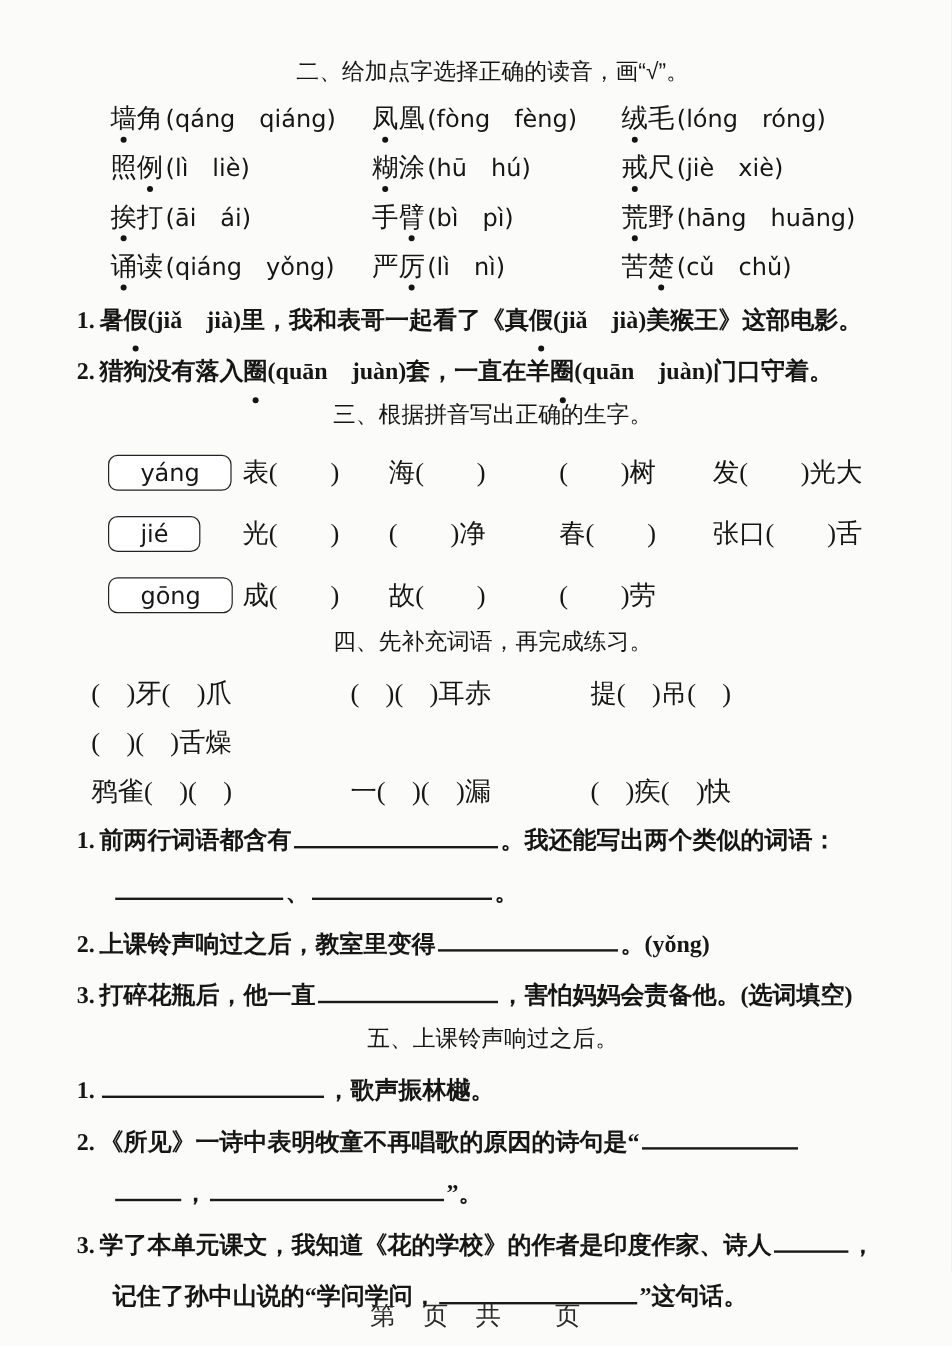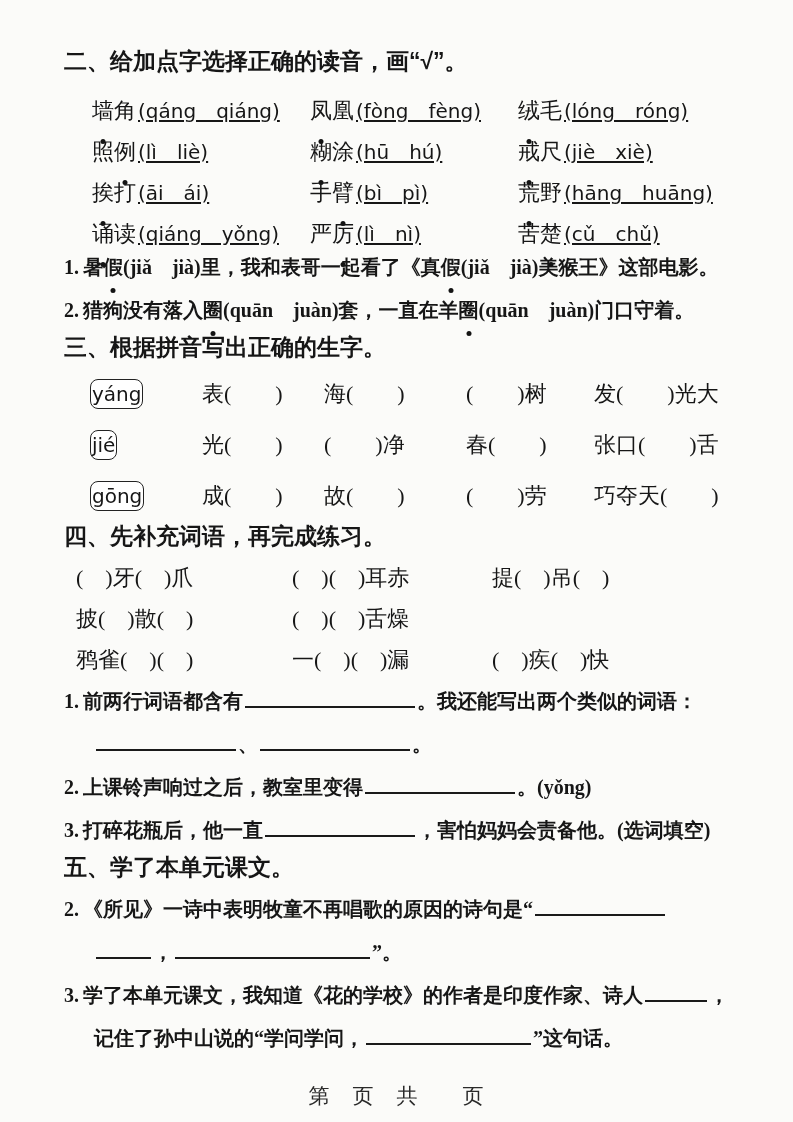--- a/index.html
+++ b/index.html
@@ -4,27 +4,28 @@
 <style>
   html,body{margin:0;padding:0;background:#e8e8e6;}
   .page{
     width:793px;height:1122px;box-sizing:border-box;
     padding:46px 36px 0 64px;
     background:#fbfbf9;position:relative;overflow:hidden;
     color:#161616;font-family:"Liberation Serif",serif;
   }
   h2.sec{
     font-family:"Liberation Sans",sans-serif;
-    font-weight:700;font-size:23px;line-height:30px;
+    font-weight:400;font-size:19px;line-height:30px;
     margin:12px 0 6px 0;
+    text-align:center;
   }
   h2.sec:first-child{margin-top:0;}
   
   .wgrid{display:grid;grid-template-columns:218px 208px 1fr;margin-left:28px;}
-  .word-item{height:41px;line-height:58px;white-space:nowrap;font-size:22px;text-decoration:underline;}
+  .word-item{height:41px;line-height:33px;white-space:nowrap;font-size:22px;}
   .char{position:relative;display:inline-block;}
   .dotchar::after{
     content:"";position:absolute;left:50%;bottom:-4px;transform:translateX(-50%);
     width:5px;height:5px;border-radius:50%;background:#141414;
   }
   .py{font-family:"DejaVu Sans",sans-serif;font-size:20px;margin-left:2px;}
   
   .tline{font-size:20px;line-height:43px;height:43px;white-space:nowrap;font-weight:600;}
   .tline .num{font-weight:700;margin-right:4px;}
   .tline.indent{margin-left:30px;}
@@ -32,21 +33,21 @@
   .blank{
     display:inline-block;border-bottom:2px solid #1a1a1a;height:20px;margin:0 2px;
   }
   
   .row3{
     display:grid;grid-template-columns:112px 122px 142px 128px 1fr;
     align-items:center;height:51px;margin-left:26px;font-size:22px;
   }
   .pybox{
     justify-self:start;border:1.7px solid #232323;border-radius:8px;
-    padding:2px 1px;font-family:"DejaVu Sans",sans-serif;font-size:20px;background:#fff;
+    padding:2px 26px;font-family:"DejaVu Sans",sans-serif;font-size:20px;background:#fff;
   }
   .item3{white-space:pre;}
   
   .row4{
     display:grid;grid-template-columns:216px 200px 1fr;
     height:41px;line-height:41px;margin-left:12px;font-size:22px;
   }
   .item4{white-space:pre;}
   .footer{
     position:absolute;bottom:12px;left:0;right:0;text-align:center;
@@ -95,54 +96,53 @@
           <span class="item3">光(　　)</span>
           <span class="item3">(　　)净</span>
           <span class="item3">春(　　)</span>
           <span class="item3">张口(　　)舌</span>
         </div>
         <div class="row3">
           <span class="pybox">gōng</span>
           <span class="item3">成(　　)</span>
           <span class="item3">故(　　)</span>
           <span class="item3">(　　)劳</span>
-          <span class="item3">巧夺天(　　)</span>
         </div>
       </div>
   </section>
 
   <section>
     <h2 class="sec">四、先补充词语，再完成练习。</h2>
     <div id="s4-rows">
         <div class="row4">
           <span class="item4">(　)牙(　)爪</span>
           <span class="item4">(　)(　)耳赤</span>
           <span class="item4">提(　)吊(　)</span>
         </div>
         <div class="row4">
-          <span class="item4">披(　)散(　)</span>
           <span class="item4">(　)(　)舌燥</span>
         </div>
         <div class="row4">
           <span class="item4">鸦雀(　)(　)</span>
           <span class="item4">一(　)(　)漏</span>
           <span class="item4">(　)疾(　)快</span>
         </div>
       </div>
     <div id="s4-questions">
         <div class="tline"><span class="num">1.</span><span class="txt">前两行词语都含有</span><span class="blank" style="width: 170px;"></span><span class="txt">。我还能写出两个类似的词语：</span></div>
         <div class="tline indent"><span class="blank" style="width: 140px;"></span><span class="txt">、</span><span class="blank" style="width: 150px;"></span><span class="txt">。</span></div>
         <div class="tline"><span class="num">2.</span><span class="txt">上课铃声响过之后，教室里变得</span><span class="blank" style="width: 150px;"></span><span class="txt">。(yǒng)</span></div>
         <div class="tline"><span class="num">3.</span><span class="txt">打碎花瓶后，他一直</span><span class="blank" style="width: 150px;"></span><span class="txt">，害怕妈妈会责备他。(选词填空)</span></div>
       </div>
   </section>
 
   <section>
-    <h2 class="sec">五、学了本单元课文。</h2>
+    <h2 class="sec">五、上课铃声响过之后。</h2>
     <div id="s5-questions">
+        <div class="tline"><span class="num">1.</span><span class="blank" style="width: 185px;"></span><span class="txt">，歌声振林樾。</span></div>
         <div class="tline"><span class="num">2.</span><span class="txt">《所见》一诗中表明牧童不再唱歌的原因的诗句是“</span><span class="blank" style="width: 130px;"></span></div>
         <div class="tline indent"><span class="blank" style="width: 55px;"></span><span class="txt">，</span><span class="blank" style="width: 195px;"></span><span class="txt">”。</span></div>
         <div class="tline"><span class="num">3.</span><span class="txt">学了本单元课文，我知道《花的学校》的作者是印度作家、诗人</span><span class="blank" style="width: 62px;"></span><span class="txt">，</span></div>
         <div class="tline indent"><span class="txt">记住了孙中山说的“学问学问，</span><span class="blank" style="width: 165px;"></span><span class="txt">”这句话。</span></div>
       </div>
   </section>
 
   <div class="footer">第　页　共　　页</div>
 </div>
 

